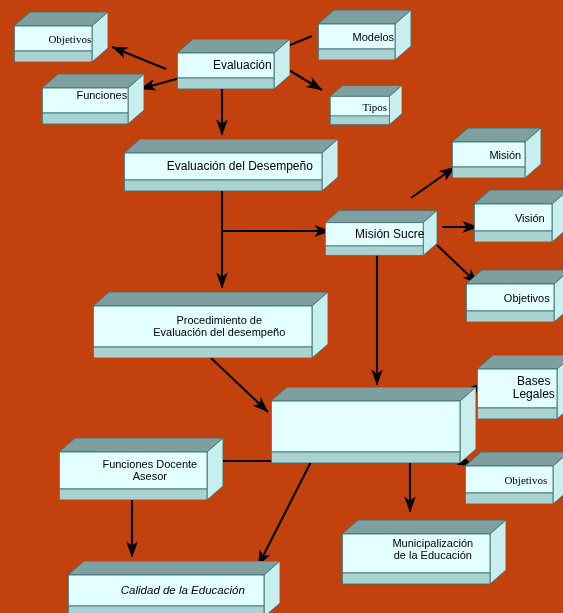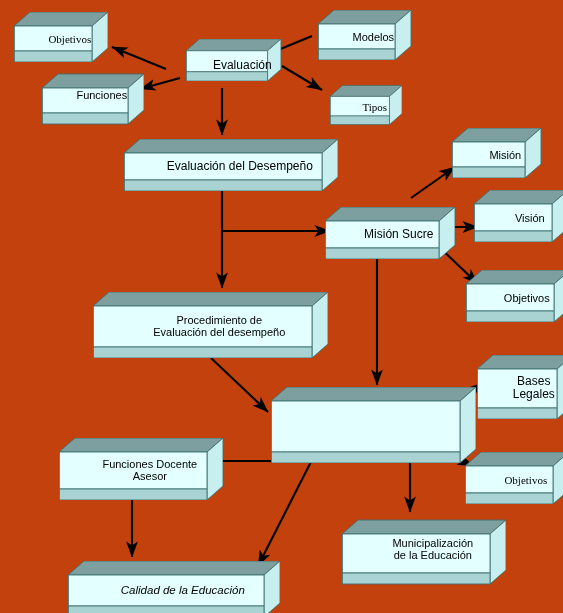--- a/index.html
+++ b/index.html
@@ -87,21 +87,21 @@
       <div class="box3d" style="left: 14px; top: 12px; width: 94px; height: 50px;">
         <svg class="face-top" viewBox="0 0 94 50" width="94" height="50">
           <polygon points="0,14 16,0 94,0 78,14" fill="#7e9f9f" stroke="#3f6f6f" stroke-width="0.9" stroke-linejoin="miter"></polygon>
           <polygon points="78,14 94,0 94,36 78,50" fill="#c7efef" stroke="#3f6f6f" stroke-width="0.9" stroke-linejoin="miter"></polygon>
           <polygon points="0,14 78,14 78,39 0,39" fill="#e3ffff" stroke="#3f6f6f" stroke-width="0.9" stroke-linejoin="miter"></polygon>
           <polygon points="0,39 78,39 78,50 0,50" fill="#a9d3d3" stroke="#3f6f6f" stroke-width="0.9" stroke-linejoin="miter"></polygon>
           <polygon points="0,14 0,50 0,50 0,14" fill="#c7efef" stroke="#3f6f6f" stroke-width="0.9" stroke-linejoin="miter"></polygon>
         </svg>
         <div class="lbl serif" style="font-size: 11px; top: 26.5px; transform: translateY(-50%); padding-left: 8.8px;">Objetivos</div>
       </div>
-      <div class="box3d" style="left: 177px; top: 39px; width: 113px; height: 42px;">
+      <div class="box3d" style="left: 177px; top: 39px; width: 113px; height: 50px;">
         <svg class="face-top" viewBox="0 0 113 50" width="113" height="50">
           <polygon points="0,14 16,0 113,0 97,14" fill="#7e9f9f" stroke="#3f6f6f" stroke-width="0.9" stroke-linejoin="miter"></polygon>
           <polygon points="97,14 113,0 113,36 97,50" fill="#c7efef" stroke="#3f6f6f" stroke-width="0.9" stroke-linejoin="miter"></polygon>
           <polygon points="0,14 97,14 97,39 0,39" fill="#e3ffff" stroke="#3f6f6f" stroke-width="0.9" stroke-linejoin="miter"></polygon>
           <polygon points="0,39 97,39 97,50 0,50" fill="#a9d3d3" stroke="#3f6f6f" stroke-width="0.9" stroke-linejoin="miter"></polygon>
           <polygon points="0,14 0,50 0,50 0,14" fill="#c7efef" stroke="#3f6f6f" stroke-width="0.9" stroke-linejoin="miter"></polygon>
         </svg>
         <div class="lbl sans" style="font-size: 12px; top: 26.5px; transform: translateY(-50%); padding-left: 8.8px;">Evaluación</div>
       </div>
       <div class="box3d" style="left: 318px; top: 10px; width: 93px; height: 50px;">
@@ -147,21 +147,21 @@
       <div class="box3d" style="left: 452px; top: 128px; width: 89px; height: 50px;">
         <svg class="face-top" viewBox="0 0 89 50" width="89" height="50">
           <polygon points="0,14 16,0 89,0 73,14" fill="#7e9f9f" stroke="#3f6f6f" stroke-width="0.9" stroke-linejoin="miter"></polygon>
           <polygon points="73,14 89,0 89,36 73,50" fill="#c7efef" stroke="#3f6f6f" stroke-width="0.9" stroke-linejoin="miter"></polygon>
           <polygon points="0,14 73,14 73,39 0,39" fill="#e3ffff" stroke="#3f6f6f" stroke-width="0.9" stroke-linejoin="miter"></polygon>
           <polygon points="0,39 73,39 73,50 0,50" fill="#a9d3d3" stroke="#3f6f6f" stroke-width="0.9" stroke-linejoin="miter"></polygon>
           <polygon points="0,14 0,50 0,50 0,14" fill="#c7efef" stroke="#3f6f6f" stroke-width="0.9" stroke-linejoin="miter"></polygon>
         </svg>
         <div class="lbl sans" style="font-size: 11px; top: 26.5px; transform: translateY(-50%); padding-left: 8.8px;">Misión</div>
       </div>
-      <div class="box3d" style="left: 325px; top: 207px; width: 130px; height: 52px;">
+      <div class="box3d" style="left: 325px; top: 207px; width: 112px; height: 52px;">
         <svg class="face-top" viewBox="0 0 130 52" width="130" height="52">
           <polygon points="0,14 16,0 130,0 114,14" fill="#7e9f9f" stroke="#3f6f6f" stroke-width="0.9" stroke-linejoin="miter"></polygon>
           <polygon points="114,14 130,0 130,38 114,52" fill="#c7efef" stroke="#3f6f6f" stroke-width="0.9" stroke-linejoin="miter"></polygon>
           <polygon points="0,14 114,14 114,41 0,41" fill="#e3ffff" stroke="#3f6f6f" stroke-width="0.9" stroke-linejoin="miter"></polygon>
           <polygon points="0,41 114,41 114,52 0,52" fill="#a9d3d3" stroke="#3f6f6f" stroke-width="0.9" stroke-linejoin="miter"></polygon>
           <polygon points="0,14 0,52 0,52 0,14" fill="#c7efef" stroke="#3f6f6f" stroke-width="0.9" stroke-linejoin="miter"></polygon>
         </svg>
         <div class="lbl sans" style="font-size: 12px; top: 27.5px; transform: translateY(-50%); padding-left: 8.8px;">Misión Sucre</div>
       </div>
       <div class="box3d" style="left: 474px; top: 190px; width: 94px; height: 52px;">

